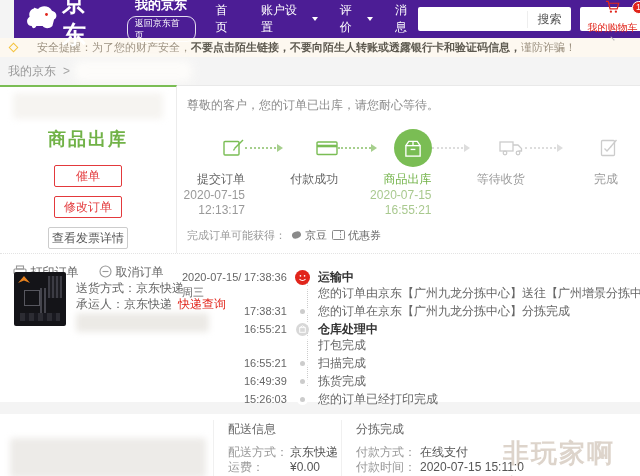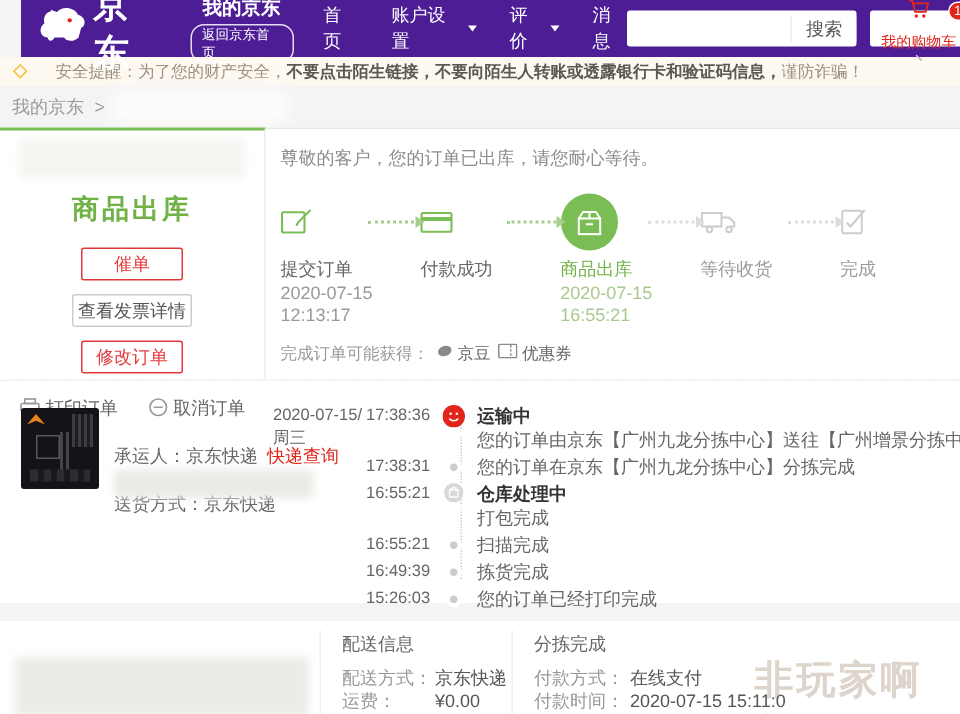--- a/index.html
+++ b/index.html
@@ -45,21 +45,21 @@
   .sbtn { display:block; margin:9px auto 0; width:68px; height:22px; font-size:12px; background:#fff; cursor:pointer; border-radius:2px; }
   .sbtn.red { border:1px solid #e3393c; color:#e3393c; }
   .sbtn.gray { border:1px solid #ccc; color:#555; width:80px; }
   .sbtn:first-of-type { margin-top:14px; }
   .status-actions { margin-top:15px; display:flex; justify-content:center; gap:20px; }
   .act { display:flex; align-items:center; gap:4px; font-size:12px; color:#666; cursor:pointer; }
 
   .content { flex:1; border-top:1px solid #e9e9e9; position:relative; padding:11px 0 0 10px; }
   .greeting { font-size:12px; color:#8c8c8c; }
   .steps { display:flex; align-items:flex-start; margin-top:14px; padding-right:22px; }
-  .step { width:58px; flex:none; display:flex; flex-direction:column; align-items:flex-start; }
+  .step { width:58px; flex:none; display:flex; flex-direction:column; align-items:flex-end; }
   .step .ic { height:40px; display:flex; align-items:center; justify-content:center; }
   .slabel { font-size:12px; color:#666; margin-top:3px; white-space:nowrap; }
   .sdate { font-size:12px; color:#999; line-height:15px; white-space:nowrap; }
   .step.pending .slabel { color:#9b9b9b; }
   .step.active .slabel { color:#71b247; }
   .step.active .sdate { color:#a9c98f; }
   .bigspot { width:38px; height:38px; border-radius:50%; background:#7abd54; display:flex; align-items:center; justify-content:center; }
   .conn { flex:1; min-width:18px; margin-top:19px; border-top:2px dotted #a6cf8d; position:relative; }
   .conn::after { content:""; position:absolute; right:-3px; top:-5px; border-left:6px solid #a6cf8d; border-top:4px solid transparent; border-bottom:4px solid transparent; }
   .conn.gray { border-top-color:#ddd; }
@@ -70,21 +70,21 @@
   
   .trackwrap { position:relative; height:149px; border-top:1px dotted #e3e3e3; }
   .prodimg { position:absolute; left:14px; top:18px; width:52px; height:54px; background:#141418; border-radius:2px; overflow:hidden; cursor:pointer; }
   .mb-logo { position:absolute; left:4px; top:4px; width:12px; height:7px; background:#e8821e; clip-path:polygon(0 100%,50% 0,100% 100%,50% 65%); }
   .mb-sink { position:absolute; right:4px; top:4px; width:14px; height:22px; background:repeating-linear-gradient(90deg,#3c3c44 0 2px,#1d1d22 2px 4px); }
   .mb-socket { position:absolute; left:10px; top:18px; width:16px; height:16px; border:1px solid #57575f; }
   .mb-slot { position:absolute; background:#44444c; width:2px; height:30px; }
   .mb-slot.s1 { right:24px; top:16px; } .mb-slot.s2 { right:20px; top:16px; }
   .mb-bottom { position:absolute; left:6px; bottom:5px; width:40px; height:8px; background:repeating-linear-gradient(90deg,#2c2c33 0 5px,#191920 5px 9px); }
   .shipline { position:absolute; left:76px; font-size:12px; color:#666; white-space:nowrap; }
-  .l1 { top:26px;margin-top:48px; } .l2 { top:42px; }
+  .l1 { top:26px; } .l2 { top:42px; }
   .shiplink { color:#e1251b; cursor:pointer; margin-left:6px; }
   .ship-blur { position:absolute; left:76px; top:59px; width:133px; height:19px; background:#eceae6; }
 
   .timeline { position:absolute; left:182px; top:16px; right:4px; }
   .timeline::before { content:""; position:absolute; left:125px; top:10px; height:106px; border-left:1px dotted #ccc; }
   .trow { display:flex; align-items:flex-start; margin-bottom:3px; position:relative; }
   .tdate { width:62px; flex:none; font-size:11px; color:#666; line-height:15px; }
   .ttime { width:52px; flex:none; font-size:11px; color:#666; line-height:15px; }
   .tspotcell { width:13px; flex:none; display:flex; justify-content:center; margin-right:9px; }
   .tcontent { flex:1; min-width:0; }
@@ -173,22 +173,22 @@
     <span>&gt;</span>
     <span class="crumb-blur blur"></span>
   </div>
 
   <main class="card">
     <div class="card-top">
       <aside class="statuscol">
         <div class="status-blur blur"></div>
         <div class="status-title">商品出库</div>
         <button class="sbtn red">催单</button>
+        <button class="sbtn red">修改订单</button>
         <button class="sbtn gray">查看发票详情</button>
-        <button class="sbtn red">修改订单</button>
         <div class="status-actions">
           <span class="act">
             <span>
               <svg width="14" height="13" viewBox="0 0 14 13" fill="none" stroke="#999" stroke-width="1.1">
                 <rect x="3.5" y="1" width="7" height="3"></rect>
                   <rect x="1" y="4" width="12" height="5" rx="1"></rect>
                   <rect x="3.5" y="9" width="7" height="3"></rect>
               </svg>
             </span>
             <span>打印订单</span>

